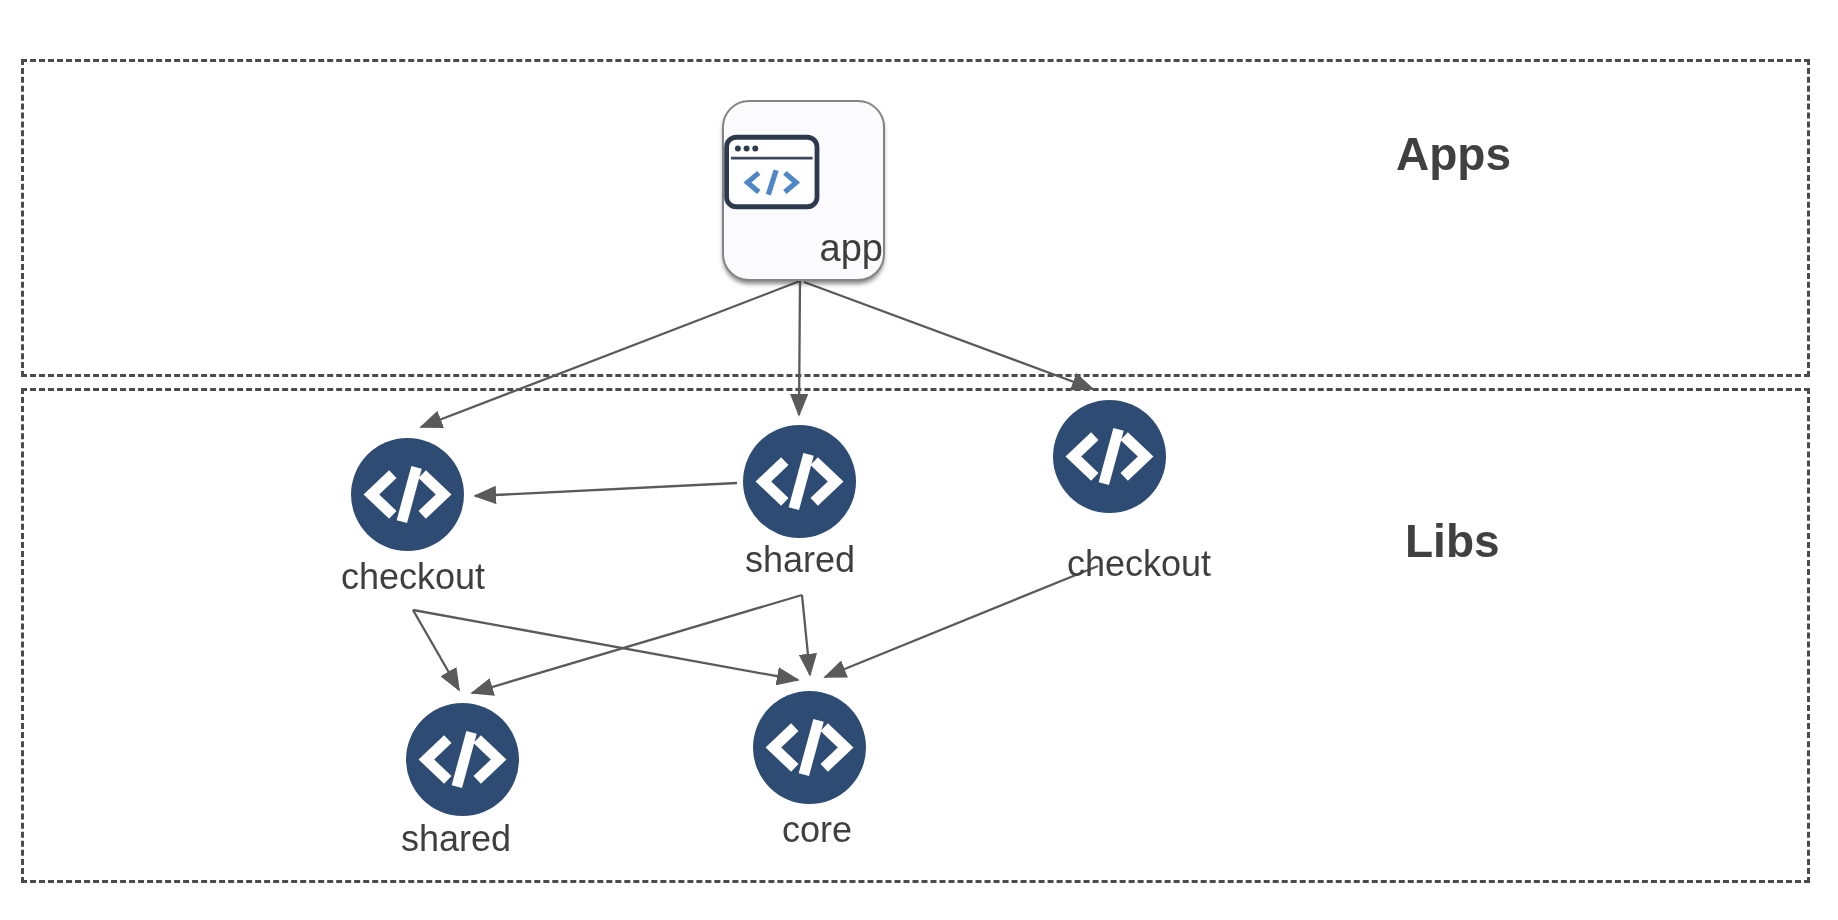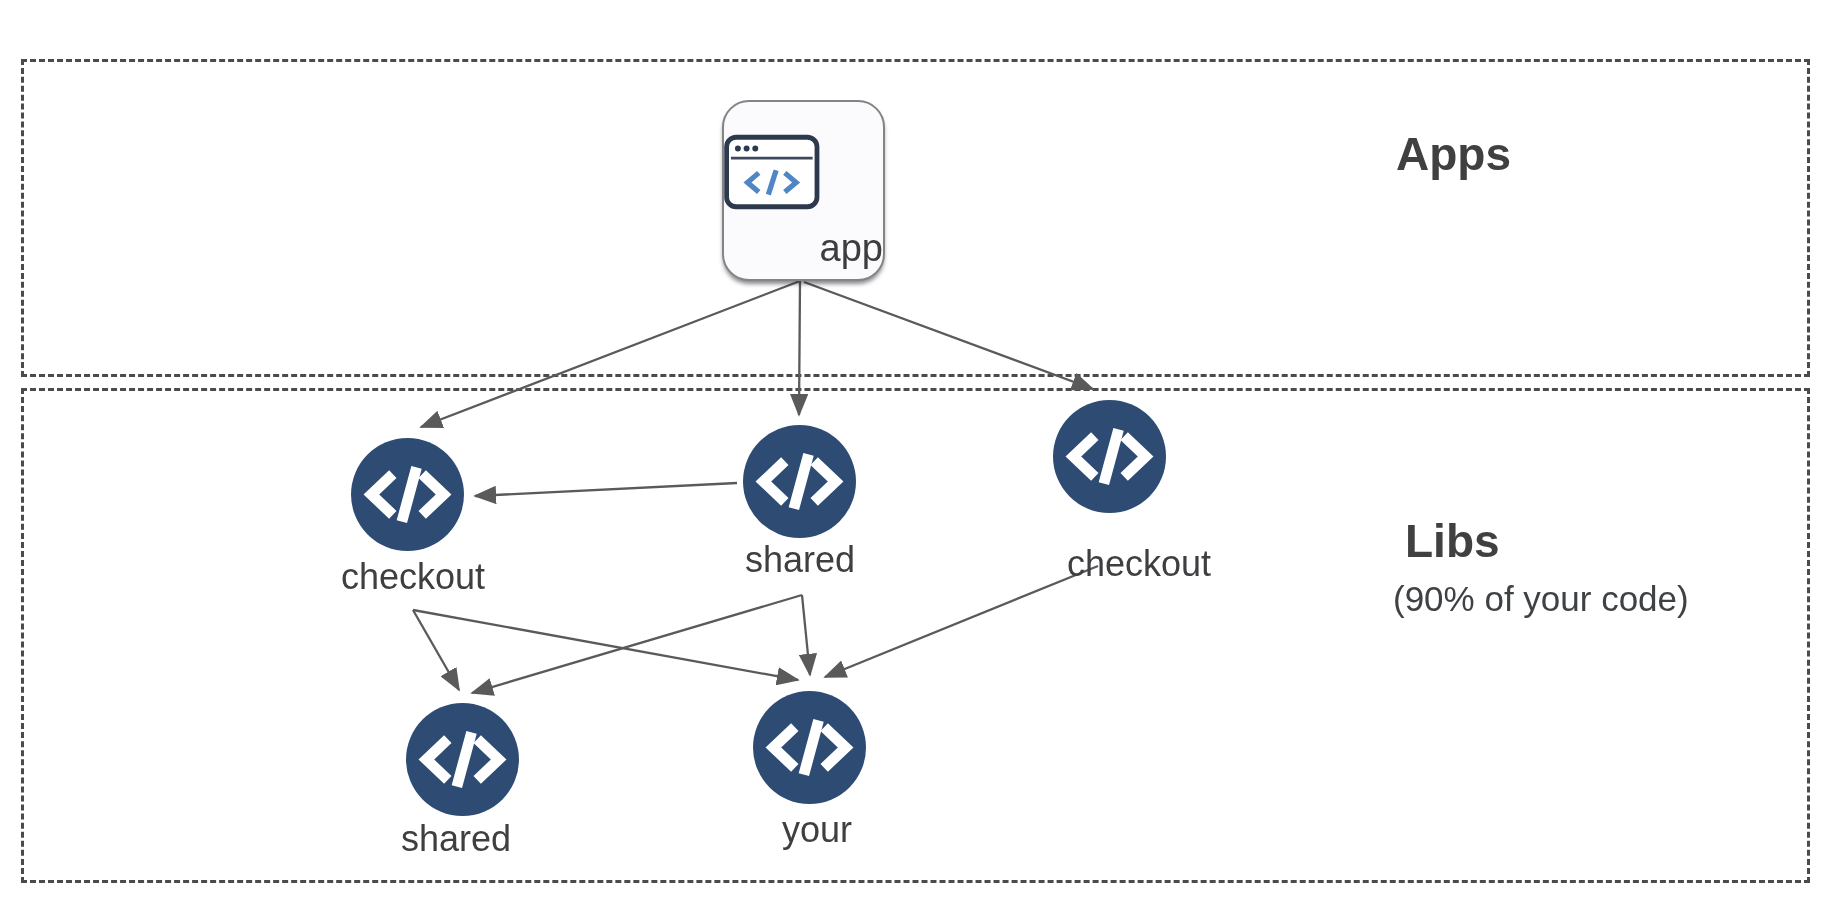--- a/index.html
+++ b/index.html
@@ -81,21 +81,20 @@
 </head>
 <body>
 
 <div class="canvas">
 
   <div class="zone zone-apps"></div>
   <div class="zone zone-libs"></div>
 
   <div class="zone-title" style="left:1396px; top:129px;">Apps</div>
   <div class="zone-title" style="left:1395px; top:516px;margin-left:10px;">Libs</div>
-  <div class="zone-subtitle subtitle-small" style="left:1393px; top:580px;">(90% of your code)</div>
 
   <svg class="edges-svg" width="1838" height="920" viewBox="0 0 1838 920">
     <defs>
       <marker id="arw" markerWidth="10" markerHeight="8" refX="9.2" refY="4" orient="auto" markerUnits="strokeWidth">
         <path d="M0,0 L10,4 L0,8 Z" fill="#5a5a5a"></path>
       </marker>
     </defs>
     <g stroke="#5a5a5a" stroke-width="2.3" fill="none">
       <line x1="800" y1="281" x2="421" y2="427" marker-end="url(#arw)"></line>
       <line x1="800" y1="281" x2="799" y2="415" marker-end="url(#arw)"></line>
@@ -171,15 +170,15 @@
 
   <div class="lib-node" style="left:753px; top:691px;">
     <svg width="113" height="113" viewBox="0 0 100 100">
       <g stroke="#ffffff" stroke-width="9.5" fill="none">
         <polyline points="37,32 18,50 37,68"></polyline>
         <line x1="58" y1="26" x2="45" y2="74"></line>
         <polyline points="63,32 82,50 63,68"></polyline>
       </g>
     </svg>
   </div>
-  <div class="node-label" style="left:817px; top:812px;">your</div>
+  <div class="node-label" style="left:817px; top:812px;">core</div>
 
 </div>
 
 </body></html>

